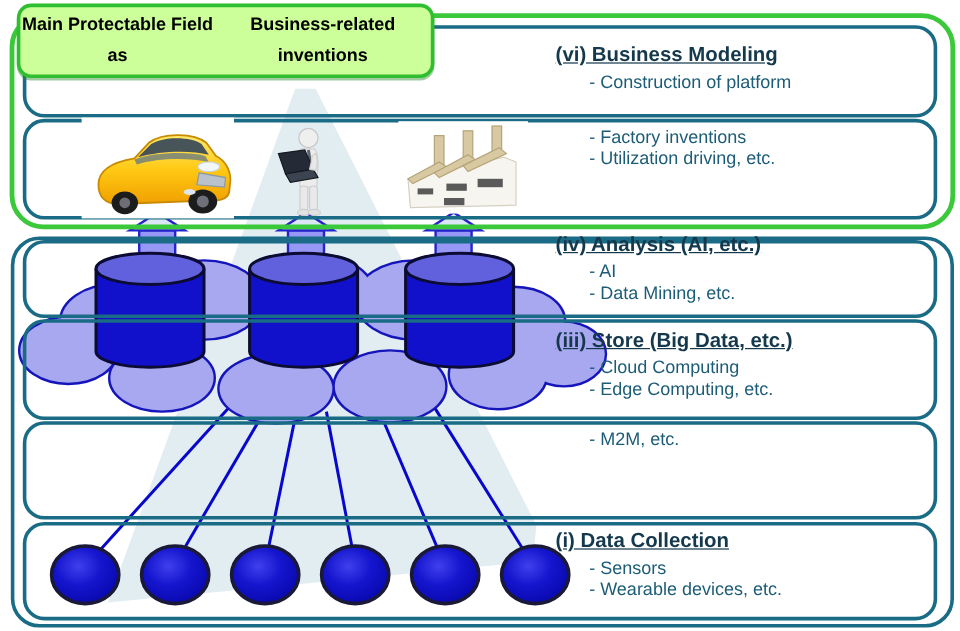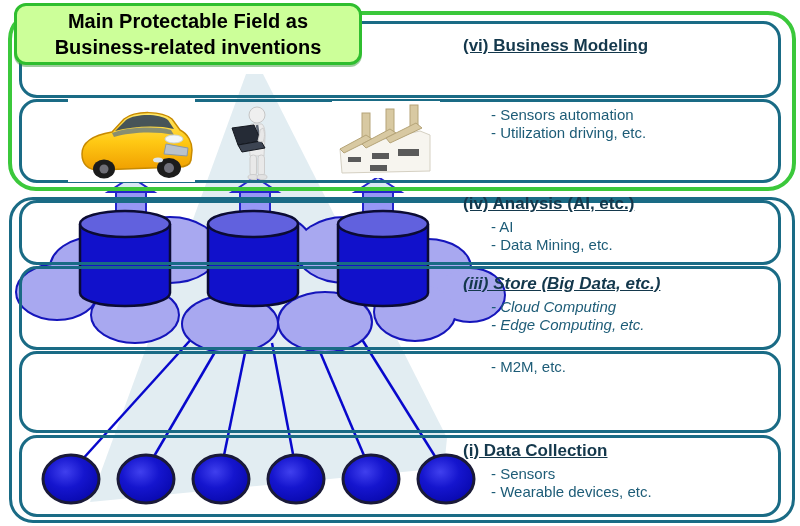--- a/index.html
+++ b/index.html
@@ -22,35 +22,35 @@
     border:3px solid #1A6B85;border-radius:18px;z-index:2;
   }
   .box-vi{top:21px;height:77px;}
   .box-v{top:99px;height:84px;}
   .box-iv{top:200px;height:65px;}
   .box-iii{top:266px;height:84px;}
   .box-ii{top:351px;height:82px;}
   .box-i{top:435px;height:82px;}
   .layer-text{position:absolute;left:463px;width:300px;z-index:3;}
   .lt-vi{top:36px;}  .lt-v{top:106px;} .lt-iv{top:194px;}
-  .lt-iii{top:274px;font-style:italic;}.lt-ii{top:358px;}.lt-i{top:441px;}
+  .lt-iii{top:274px;}.lt-ii{top:358px;}.lt-i{top:441px;}
   .layer-title{
     font-weight:bold;font-size:17px;line-height:20px;color:#14384C;
     text-decoration:underline;margin-bottom:4px;white-space:nowrap;
   }
   .layer-item{
     font-size:15px;line-height:18px;color:#1D5C77;
     padding-left:28px;white-space:nowrap;
   }
   .banner{
     position:absolute;left:14px;top:3px;width:348px;height:62px;
     background:#CCFF99;border:3px solid #2FBE2F;border-radius:12px;
     box-shadow:0 2px 0 rgba(40,140,40,.45);
-    display:flex;flex-direction:column;justify-content:center;align-items:center;
-    font-weight:bold;font-size:20px;line-height:26px;color:#000;text-align:center;
+    display:flex;justify-content:center;align-items:center;
+    font-weight:bold;font-size:15px;line-height:26px;color:#000;text-align:center;
     z-index:5;
   }
   .img-box{position:absolute;z-index:3;}
   .white-bg{background:#ffffff;}
 </style>
 </head>
 <body>
 
 <div class="stage">
 
@@ -152,23 +152,24 @@
   <div class="outer-teal-frame"></div>
   <div class="layer-box box-vi"></div>
   <div class="layer-box box-v"></div>
   <div class="layer-box box-iv"></div>
   <div class="layer-box box-iii"></div>
   <div class="layer-box box-ii"></div>
   <div class="layer-box box-i"></div>
 
   <div class="layer-text lt-vi">
     <div class="layer-title">(vi) Business Modeling</div>
+    <div class="layer-item">- Construction of platform</div>
   </div>
   <div class="layer-text lt-v">
-    <div class="layer-item">- Sensors automation</div>
+    <div class="layer-item">- Factory inventions</div>
     <div class="layer-item">- Utilization driving, etc.</div>
   </div>
   <div class="layer-text lt-iv">
     <div class="layer-title">(iv) Analysis (AI, etc.)</div>
     <div class="layer-item">- AI</div>
     <div class="layer-item">- Data Mining, etc.</div>
   </div>
   <div class="layer-text lt-iii">
     <div class="layer-title">(iii) Store (Big Data, etc.)</div>
     <div class="layer-item">- Cloud Computing</div>

